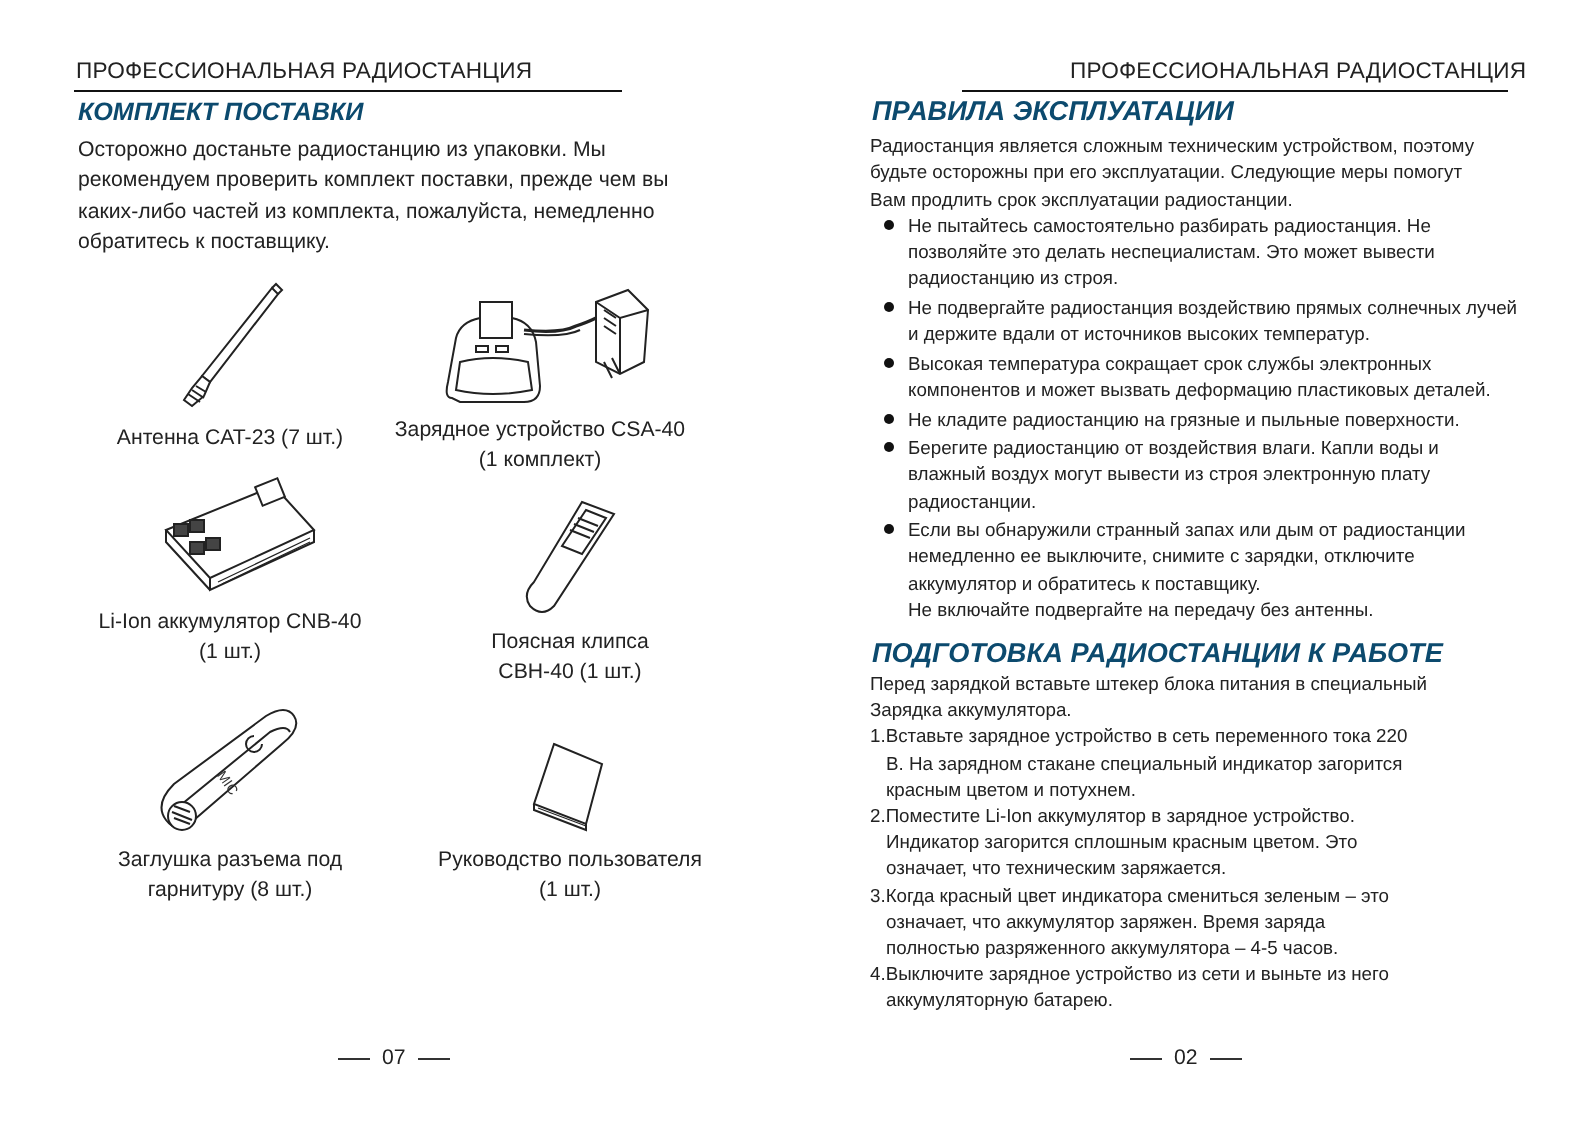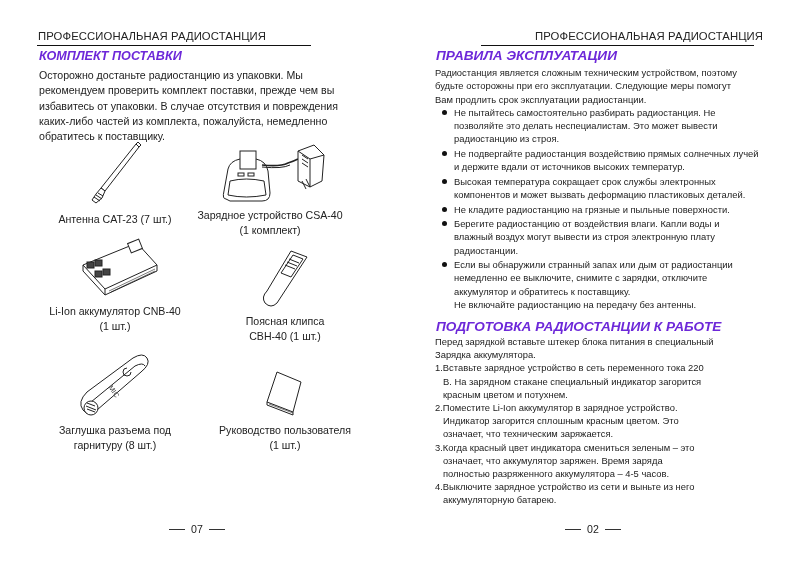--- a/index.html
+++ b/index.html
@@ -4,21 +4,21 @@
 <style>
   html, body { margin:0; padding:0; background:#ffffff; }
   body { width:793px; height:564px; position:relative; overflow:hidden;
          font-family:"Liberation Sans", sans-serif; color:#1a1a1a; }
   .page { position:absolute; top:0; height:564px; }
   #page-left { left:0; width:396px; }
   #page-right { left:396px; width:397px; }
 
   .running-head { position:absolute; font-size:11.3px; letter-spacing:0.1px; color:#222; white-space:nowrap; }
   .rule { position:absolute; height:0; border-top:1.3px solid #111; }
-  .sec-title { position:absolute; font-weight:bold; font-style:italic; color:#6d28d9; white-space:nowrap; }
+  .sec-title { position:absolute; font-weight:bold; font-style:italic; color:#0c4a6e; white-space:nowrap; }
   .para { position:absolute; font-size:10.6px; line-height:15.3px; color:#222; }
   .para p { margin:0; }
 
   .item { position:absolute; text-align:center; }
   .item svg { display:block; margin:0 auto; }
   .caption { font-size:10.6px; line-height:15px; color:#222; }
   .caption span { display:block; }
 
   .bullets { position:absolute; left:438px; width:340px; font-size:9.4px; line-height:13.2px; color:#222; margin:0; padding:0; list-style:none; }
   .bullets li { position:relative; padding-left:16px; margin-bottom:1.4px; }
@@ -37,21 +37,20 @@
 <body>
 
 <div class="page" id="page-left">
   <div class="running-head" style="left:38px;top:30px;">ПРОФЕССИОНАЛЬНАЯ  РАДИОСТАНЦИЯ</div>
   <div class="rule" style="left:37px;top:45px;width:274px;"></div>
   <div class="sec-title" style="left:39px;top:49px;font-size:12.6px;">КОМПЛЕКТ ПОСТАВКИ</div>
 
   <div class="para" style="left:39px;top:68px;width:340px;">
     <p>Осторожно достаньте радиостанцию из упаковки. Мы</p>
     <p>рекомендуем проверить комплект поставки, прежде чем вы</p>
-    <p>избавитесь от упаковки. В случае отсутствия и повреждения</p>
     <p>каких-либо частей из комплекта, пожалуйста, немедленно</p>
     <p>обратитесь к поставщику.</p>
   </div>
 
   <div class="item" style="left:45px;top:141px;width:140px;">
     <svg width="70" height="64" viewBox="0 0 70 64">
       <g fill="none" stroke="#222" stroke-width="1">
         <path d="M56 3 L59 6 L25 50 L21 47 Z" fill="#fff"></path>
         <path d="M56 3 L58 1 L61 4 L59 6"></path>
         <path d="M25 50 L21 47 L16 53 L12 59 L16 62 L22 57 Z" fill="#fff"></path>
@@ -169,21 +168,21 @@
   <p>будьте  осторожны при его эксплуатации. Следующие меры помогут</p>
   <p>Вам продлить срок эксплуатации радиостанции.</p>
 </div>
 
 <ul class="bullets" style="top:106px;width:322px;">
   <li><span>Не пытайтесь  самостоятельно разбирать радиостанция. Не позволяйте это делать неспециалистам. Это может вывести радиостанцию из строя.</span></li>
   <li><span>Не подвергайте радиостанция воздействию прямых солнечных лучей и держите вдали от источников высоких температур.</span></li>
   <li><span>Высокая температура сокращает срок службы  электронных компонентов и может  вызвать деформацию пластиковых деталей.</span></li>
   <li><span>Не кладите радиостанцию на грязные и пыльные поверхности.</span></li>
   <li><span>Берегите радиостанцию от воздействия влаги. Капли воды и влажный воздух могут вывести из строя электронную плату радиостанции.</span></li>
-  <li><span>Если вы обнаружили странный запах или дым от радиостанции немедленно ее выключите, снимите с зарядки, отключите аккумулятор и обратитесь к поставщику.</span><span class="extra">Не включайте радиостанцию на передачу без антенны.</span></li>
+  <li><span>Если вы обнаружили странный запах или дым от радиостанции немедленно ее выключите, снимите с зарядки, отключите аккумулятор и обратитесь к поставщику.</span><span class="extra">Не включайте подвергайте на передачу без антенны.</span></li>
 </ul>
 
 <div class="sec-title" style="left:436px;top:319px;font-size:13.6px;">ПОДГОТОВКА РАДИОСТАНЦИИ К РАБОТЕ</div>
 
 <div class="steps" style="left:435px;top:335px;width:350px;">
   <span class="line">Перед зарядкой вставьте штекер блока питания в специальный</span>
   <span class="line">Зарядка аккумулятора.</span>
   <span class="step">
     <span class="line">1.Вставьте зарядное устройство в сеть переменного тока 220</span>
     <span class="cont">В. На зарядном стакане специальный индикатор загорится</span>

